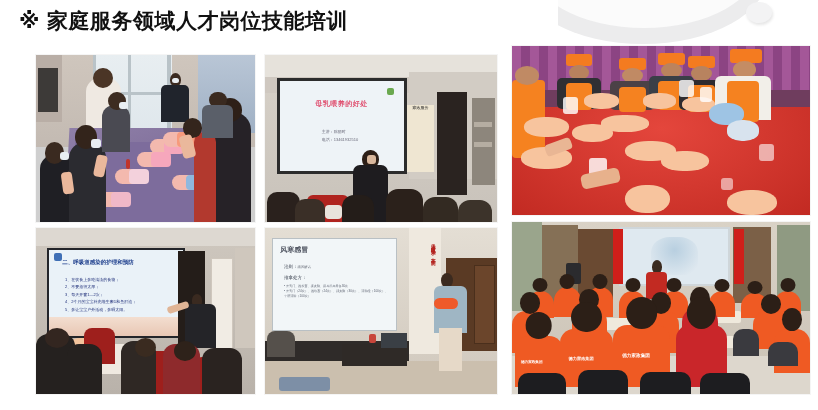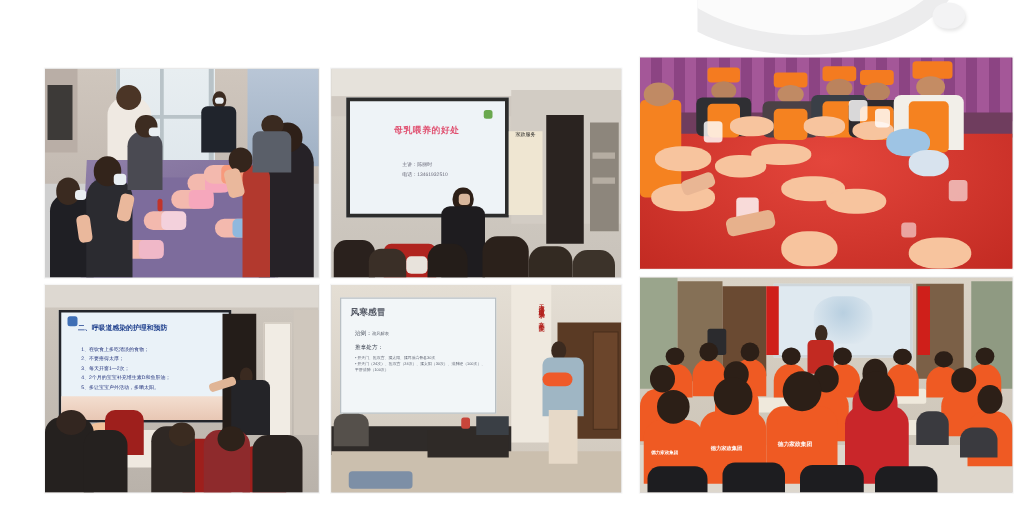--- a/index.html
+++ b/index.html
@@ -142,20 +142,23 @@
 <body>
 
 <div class="page">
 
   <div class="deco-wrap">
     <div class="deco-ellipse"></div>
     <div class="deco-ellipse-inner"></div>
     <div class="deco-dot"></div>
   </div>
 
+  <div class="title">
+    <span class="mark">※</span><span>家庭服务领域人才岗位技能培训</span>
+  </div>
 
   <div class="grid">
 
     <div class="photo ph1">
       <div class="scene">
         <div class="p1-wall"></div>
         <div class="p1-windowwall"></div>
         <div class="p1-winframe" style="left:26%;top:0;width:1.5%;height:48%;"></div>
         <div class="p1-winframe" style="left:42%;top:0;width:1.5%;height:48%;"></div>
         <div class="p1-winframe" style="left:60%;top:0;width:1.5%;height:48%;"></div>

